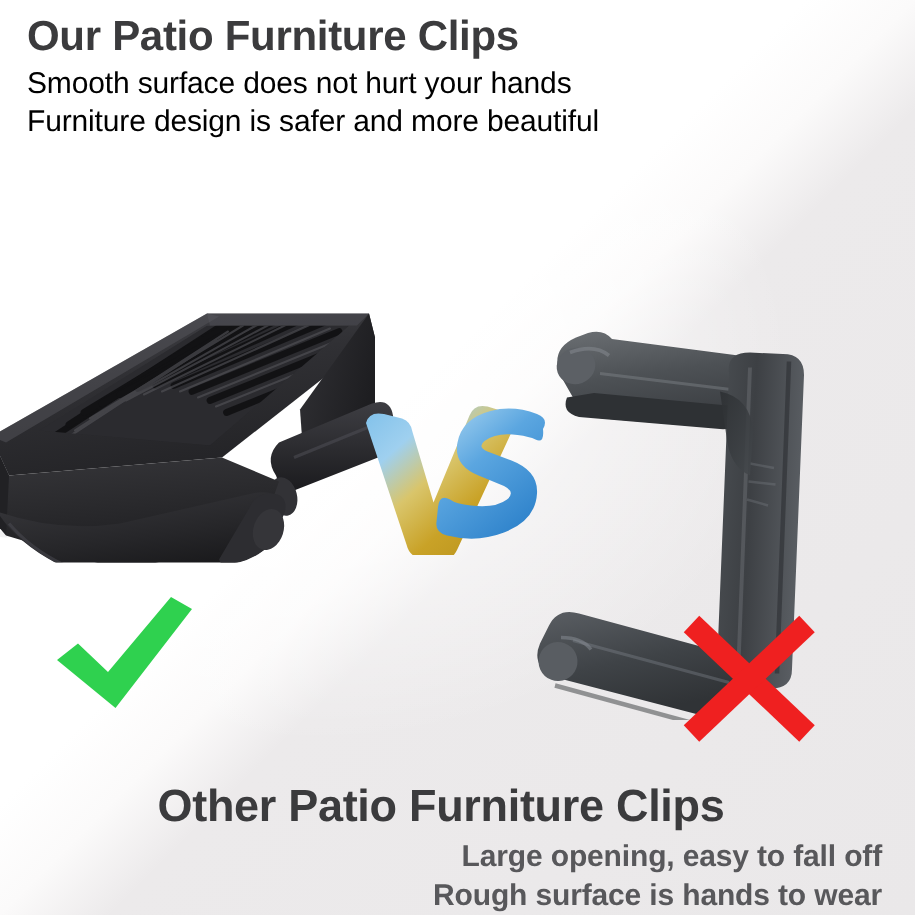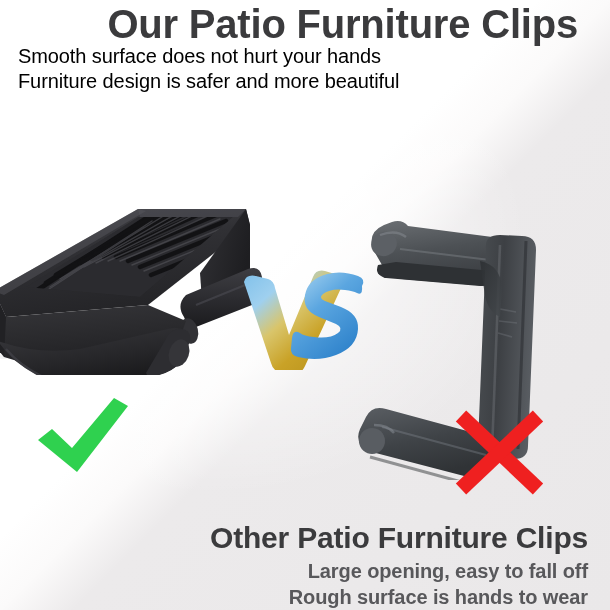--- a/index.html
+++ b/index.html
@@ -59,27 +59,26 @@
   }
 
   
   .top-text {
     position: absolute;
     left: 18px;
     top: 4px;
     width: 560px;
   }
   .h-top {
-    font-size: 40px;
+    font-size: 28px;
     font-weight: bold;
     color: #3b3b3d;
     line-height: 40px;
     margin: 0;
     letter-spacing: -0.2px;
-    text-align: right;
   }
   .sub-top {
     font-size: 20px;
     color: #000000;
     line-height: 25px;
     margin: 0;
     letter-spacing: -0.1px;
   }
 
   .bottom-text {
@@ -90,20 +89,21 @@
     text-align: right;
     padding-right: 12px;
   }
   .h-bottom {
     font-size: 30px;
     font-weight: bold;
     color: #3b3b3d;
     line-height: 40px;
     margin: 0;
     letter-spacing: -0.2px;
+    text-align: center;
   }
   .sub-bottom {
     font-size: 20px;
     color: #58585b;
     line-height: 26px;
     margin: 0;
     letter-spacing: -0.1px;
     font-weight: bold;
   }
 

